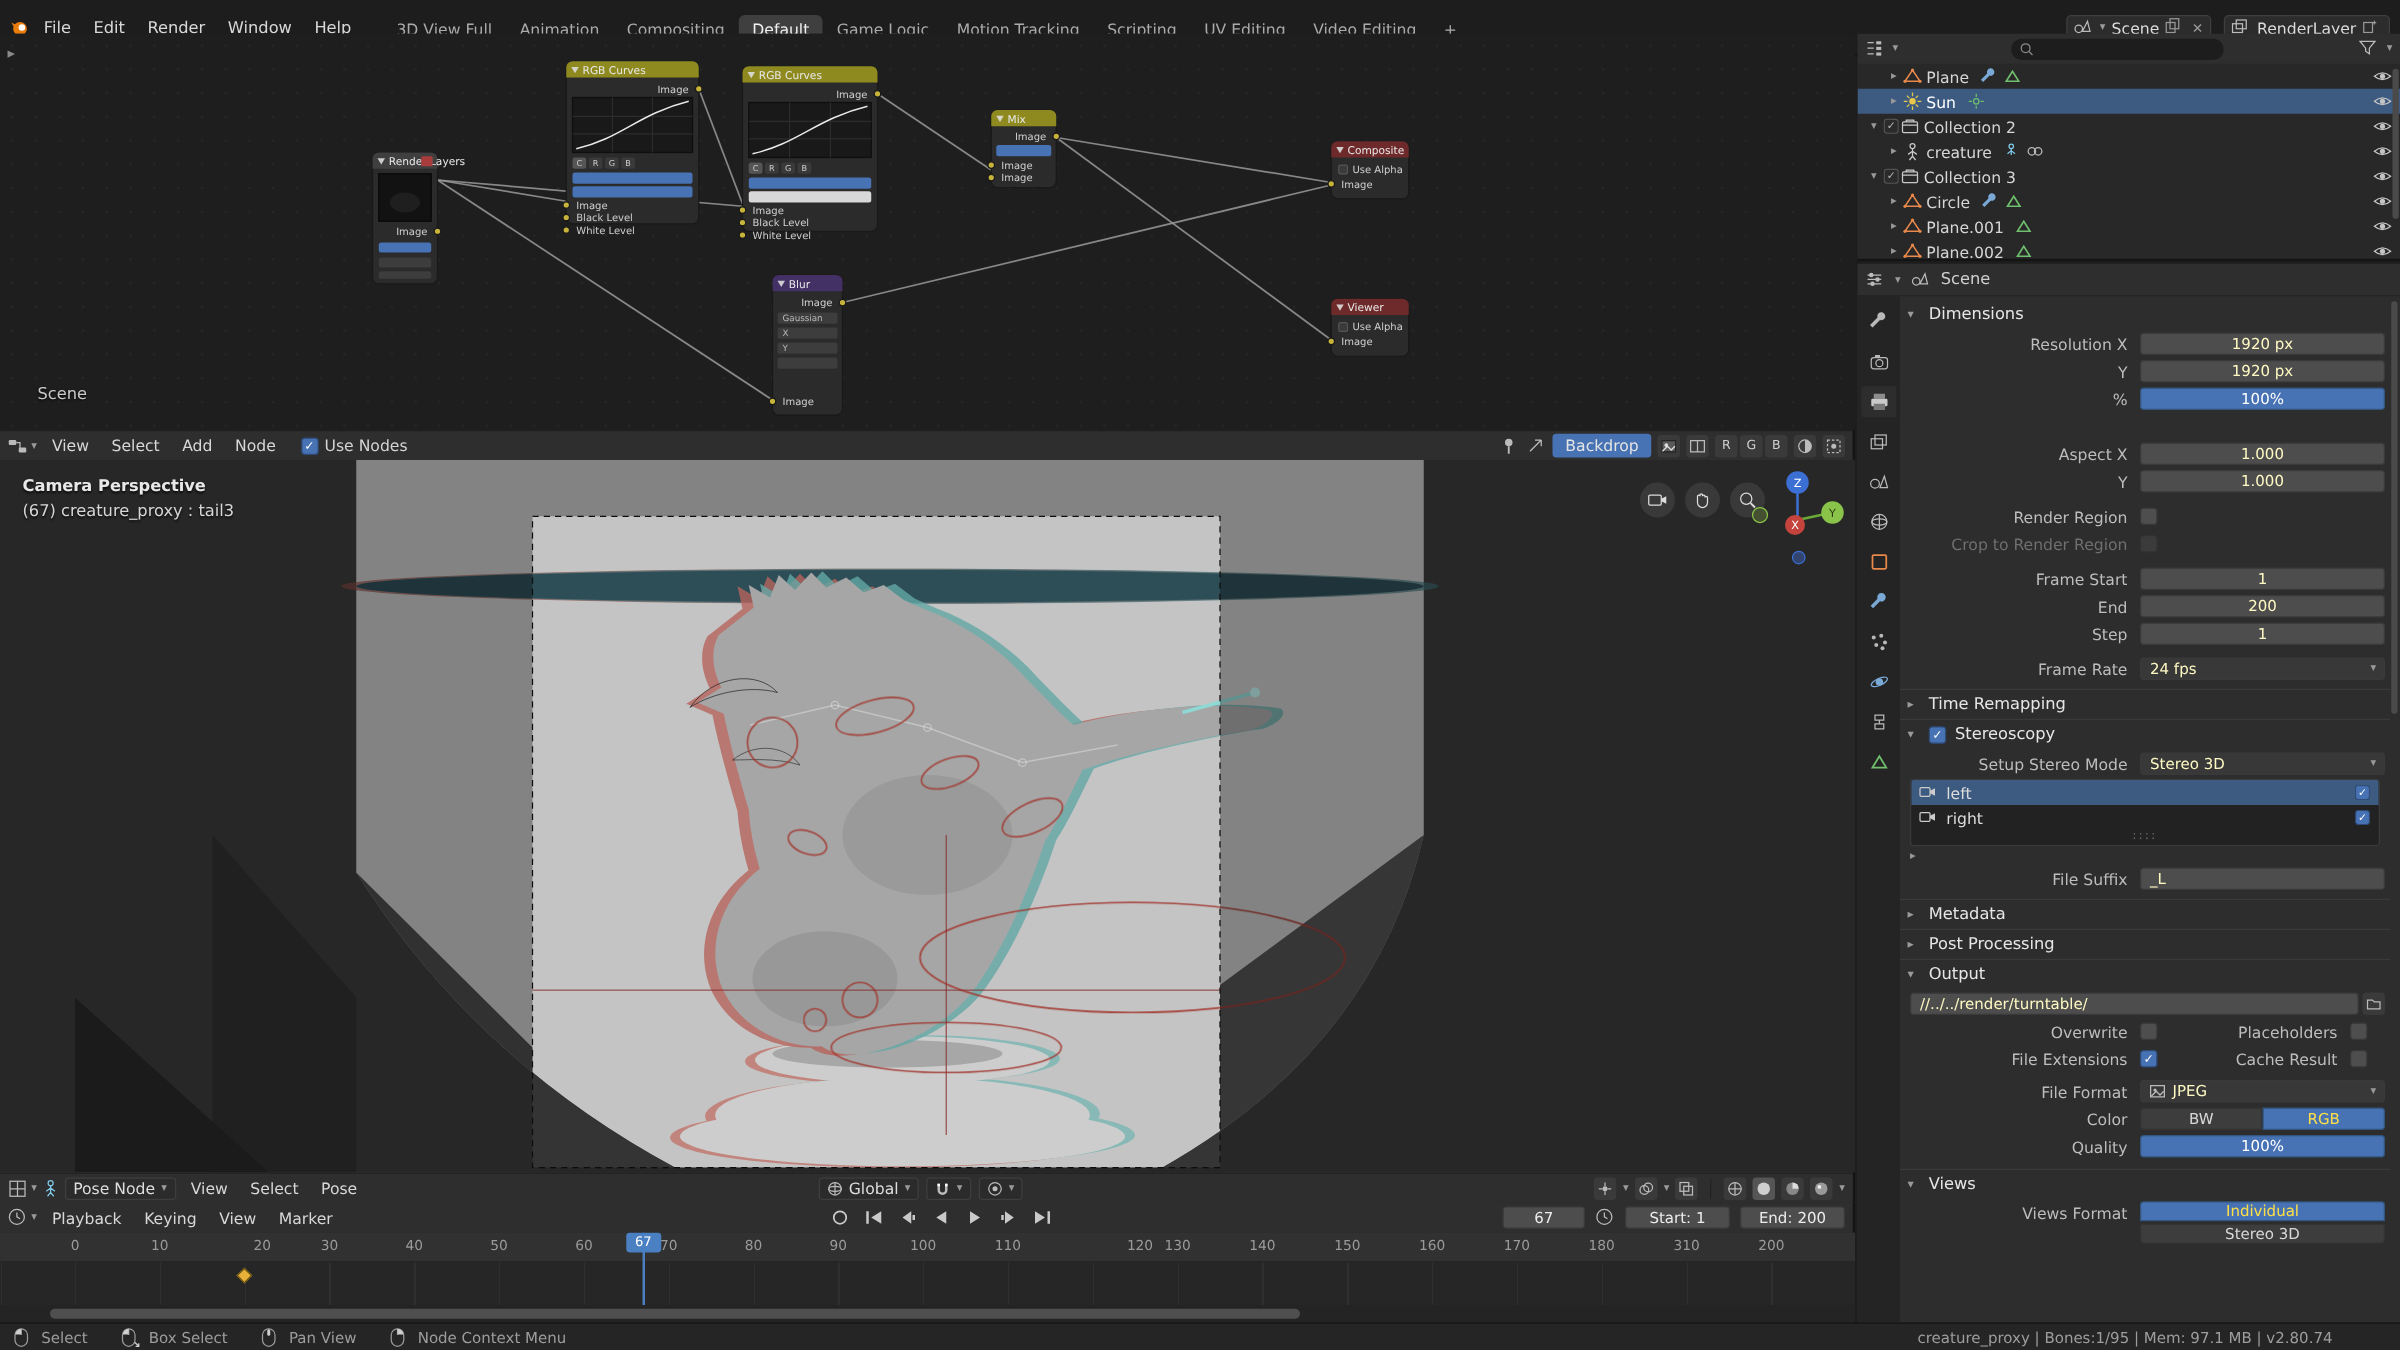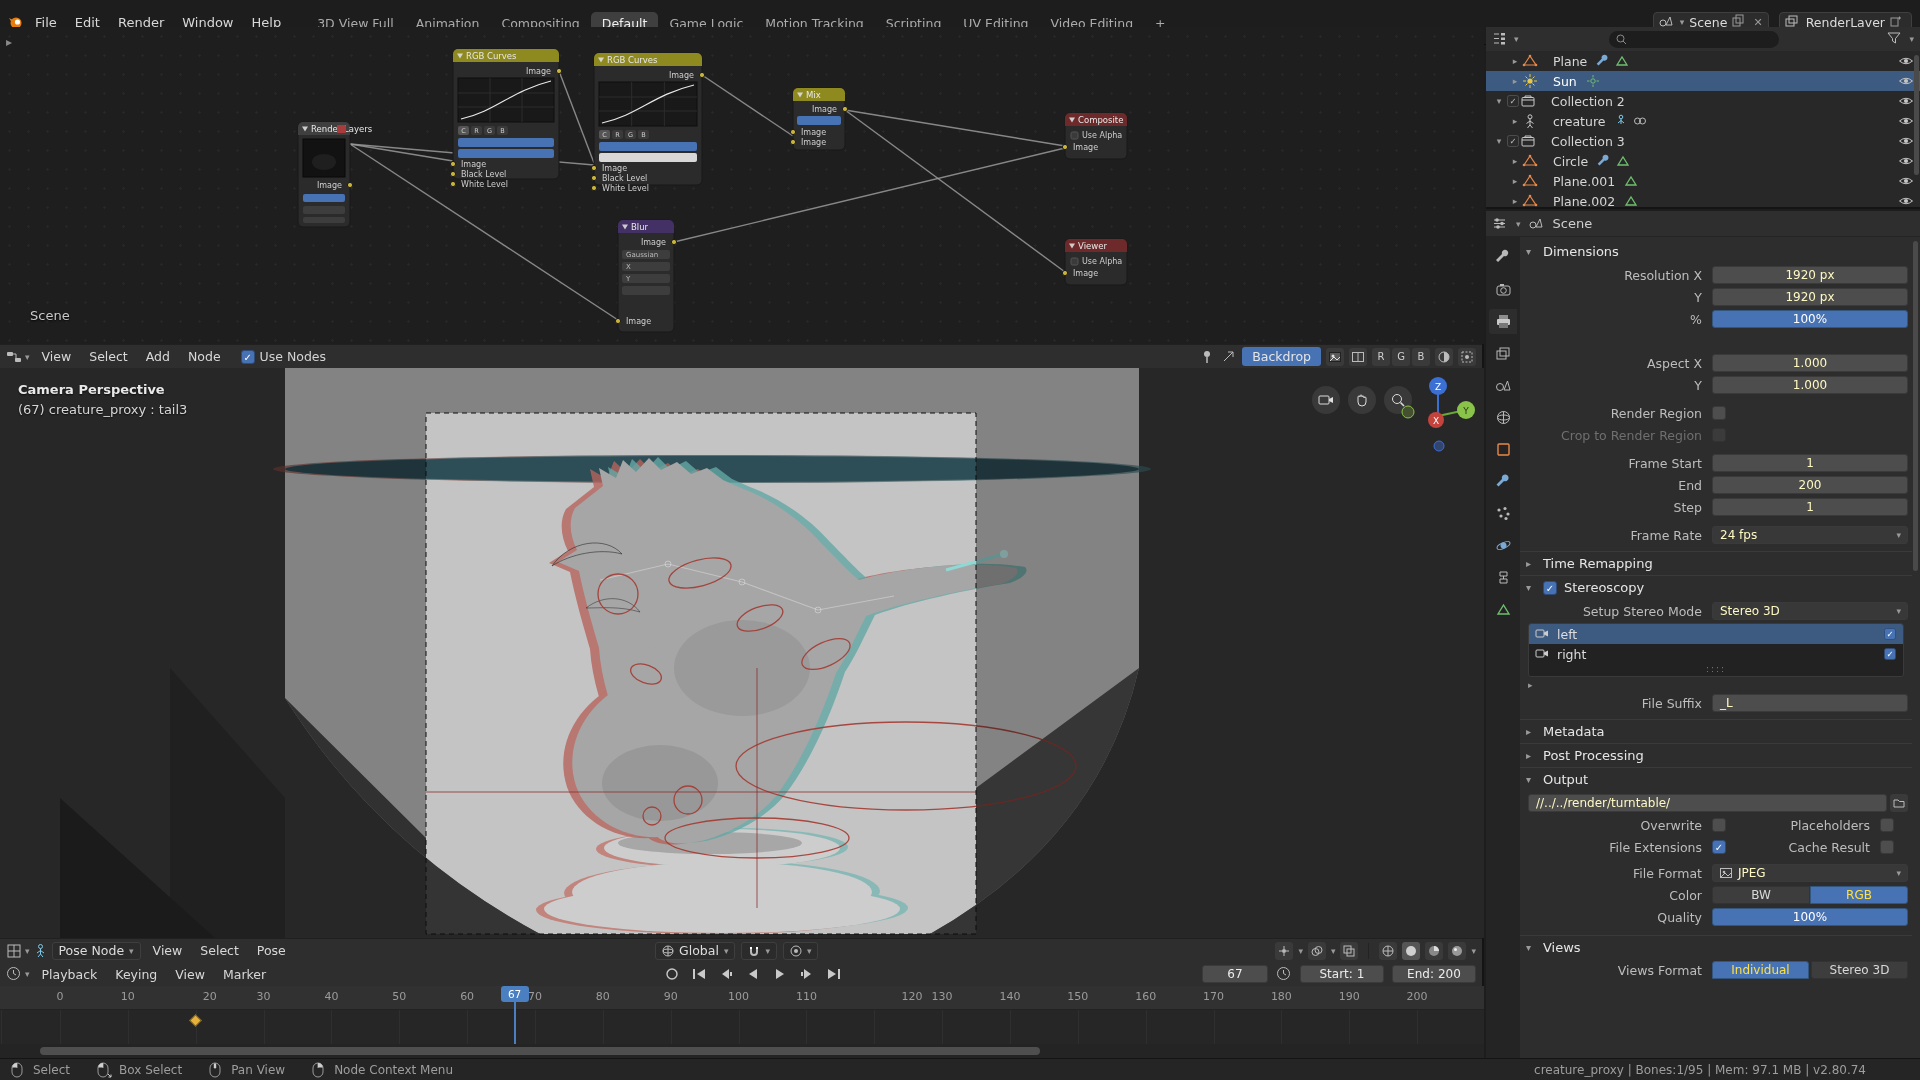--- a/index.html
+++ b/index.html
@@ -58,21 +58,21 @@
 .hint{display:flex;align-items:center;gap:6px}
 #status-info{margin-left:auto;padding-right:44px;color:#9d9d9d}
 
 #outliner{position:absolute;left:1486px;top:27px;width:434px;height:182px;background:#282828;border-bottom:2px solid #141414;overflow:hidden}
 #outliner-header{display:flex;align-items:center;height:24px;background:#2e2e2e;padding:0 6px;gap:6px}
 #outliner-search{display:flex;align-items:center;gap:4px;background:#1d1d1d;border-radius:9px;height:17px;width:170px;padding:0 7px;margin-left:84px}
 #outliner-search input{background:transparent;border:none;outline:none;color:#ddd;font-size:12px;width:130px;font-family:"DejaVu Sans",sans-serif}
 .orow{display:flex;align-items:center;height:20px;padding-right:6px;font-size:12.5px;color:#d6d6d6}
 .orow.selected{background:#3d5a80;color:#fff}
 .orow .arr{width:14px;text-align:center;color:#999;font-size:9px;flex:none}
-.orow .olabel{margin-left:15px;white-space:nowrap}
+.orow .olabel{margin-left:3px;white-space:nowrap}
 .orow .oextras{display:flex;gap:3px;margin-left:8px;align-items:center}
 .orow .oeye{margin-left:auto}
 #properties{position:absolute;left:1486px;top:211px;width:434px;height:847px;background:#2d2d2d;overflow:hidden}
 #prop-header{display:flex;align-items:center;height:26px;background:#2e2e2e;border-bottom:1px solid #242424;padding:0 6px;gap:8px}
 #prop-tabs{position:absolute;left:0;top:26px;width:34px;bottom:0;background:#242424;display:flex;flex-direction:column;align-items:center;padding-top:8px;gap:7px}
 .ptab{width:28px;height:25px;display:flex;align-items:center;justify-content:center;border-radius:3px 0 0 3px}
 .ptab.active{background:#2d2d2d}
 #prop-content{position:absolute;left:34px;top:26px;right:8px;bottom:0;overflow:hidden;padding-top:2px}
 .panel-hdr{display:flex;align-items:center;gap:7px;height:24px;padding:0 6px;color:#e6e6e6;font-size:13px;border-top:1px solid #3a3a3a}
 .panel-hdr:first-child{border-top:none}
@@ -649,21 +649,21 @@
         <span class="tick" style="left: 670.695px;">90</span>
         <span class="tick" style="left: 738.55px;">100</span>
         <span class="tick" style="left: 806.405px;">110</span>
         <span class="tick" style="left: 912px;">120</span>
         <span class="tick" style="left: 942.115px;">130</span>
         <span class="tick" style="left: 1009.97px;">140</span>
         <span class="tick" style="left: 1077.82px;">150</span>
         <span class="tick" style="left: 1145.68px;">160</span>
         <span class="tick" style="left: 1213.54px;">170</span>
         <span class="tick" style="left: 1281.39px;">180</span>
-        <span class="tick" style="left: 1349.24px;">190</span>
+        <span class="tick" style="left: 1349.24px;">310</span>
         <span class="tick" style="left: 1417.1px;">200</span>
       </div>
     <div id="tl-channels" style="background-image: repeating-linear-gradient(90deg, rgb(47, 47, 47) 0px, rgb(47, 47, 47) 1px, transparent 1px, transparent 67.855px); background-position: 60px 0px;"></div>
     <div id="playhead" style="left: 513.629px;">
         <div id="playhead-head">67</div>
       </div>
     <div id="tl-scroll">
         <div id="tl-scroll-thumb"></div>
       </div>
   <div class="keyframe" style="left: 191.21px; top: 54px;"></div>
@@ -1149,21 +1149,21 @@
           <span class="plabel">Quality</span>
           <span class="pfield slider">100%</span>
         </div>
 
       <div class="panel-hdr" style="margin-top:8px">
           <span class="arr">▾</span>
           <span>Views</span>
         </div>
       <div class="prow" style="height:42px;align-items:flex-start">
         <span class="plabel" style="padding-top:2px">Views Format</span>
-        <span style="flex:1;display:flex;flex-direction:row;gap:2px">
+        <span style="flex:1;display:flex;flex-direction:column;gap:2px">
           <span class="halfbtn active" style="border-radius:3px 3px 0 0">Individual</span>
           <span class="halfbtn" style="border-radius:0 0 3px 3px">Stereo 3D</span>
         </span>
       </div>
     </div>
     <div class="scrollthumb" style="top:30px;height:330px;right:2px"></div>
   </aside>
 
   <footer id="statusbar">
     <div id="status-hints" style="display:flex;gap:26px">

